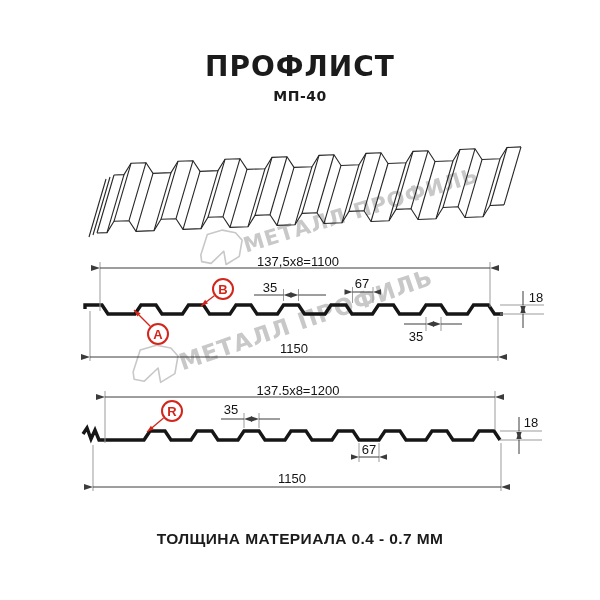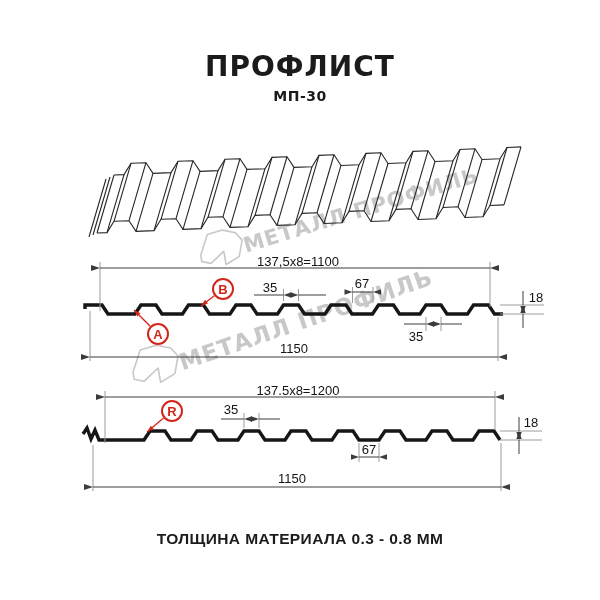--- a/index.html
+++ b/index.html
@@ -25,21 +25,21 @@
   #wm-text-2{left:180px;top:352px;font-size:23px;letter-spacing:1px;transform:rotate(-19deg);}
   .wm-logo{position:absolute;}
   svg#draw{position:absolute;left:0;top:0;}
 </style>
 </head>
 <body>
 
 <div class="page">
 
   <div class="title">ПРОФЛИСТ</div>
-  <div class="subtitle">МП-30</div>
+  <div class="subtitle">МП-40</div>
 
   <svg class="wm-logo" id="wm-logo-1" style="left:197px;top:229px;" width="47" height="37">
       <path d="M3.8,25.9 L10.3,5.5 L25.4,1.1 L38.5,3.7 L45.1,11.1 L42.3,27.4 L29.1,35.5 L26.8,22.2 L14.1,34.4 L4.7,32.6 Z" stroke="#c8c8c8" stroke-width="1.6" fill="#ffffff" stroke-linejoin="round"></path>
     </svg>
   <span class="wm-text" id="wm-text-1">МЕТАЛЛ ПРОФИЛЬ</span>
 
   <svg class="wm-logo" id="wm-logo-2" style="left:129px;top:344px;" width="51" height="40">
       <path d="M4.1,28.0 L11.2,6.0 L27.5,1.2 L41.8,4.0 L49.0,12.0 L45.9,29.6 L31.6,38.4 L29.1,24.0 L15.3,37.2 L5.1,35.2 Z" stroke="#c8c8c8" stroke-width="1.6" fill="#ffffff" stroke-linejoin="round"></path>
     </svg>
   <span class="wm-text" id="wm-text-2">МЕТАЛЛ ПРОФИЛЬ</span>
@@ -183,14 +183,14 @@
   <div class="callout" style="left:147px;top:323px;">
     <span>A</span>
   </div>
   <div class="callout" style="left:212px;top:278px;">
     <span>B</span>
   </div>
   <div class="callout" style="left:161px;top:400px;">
     <span>R</span>
   </div>
 
-  <div class="footer-note">ТОЛЩИНА МАТЕРИАЛА 0.3 - 0.8 ММ</div>
+  <div class="footer-note">ТОЛЩИНА МАТЕРИАЛА 0.4 - 0.7 ММ</div>
 </div>
 
 </body></html>

